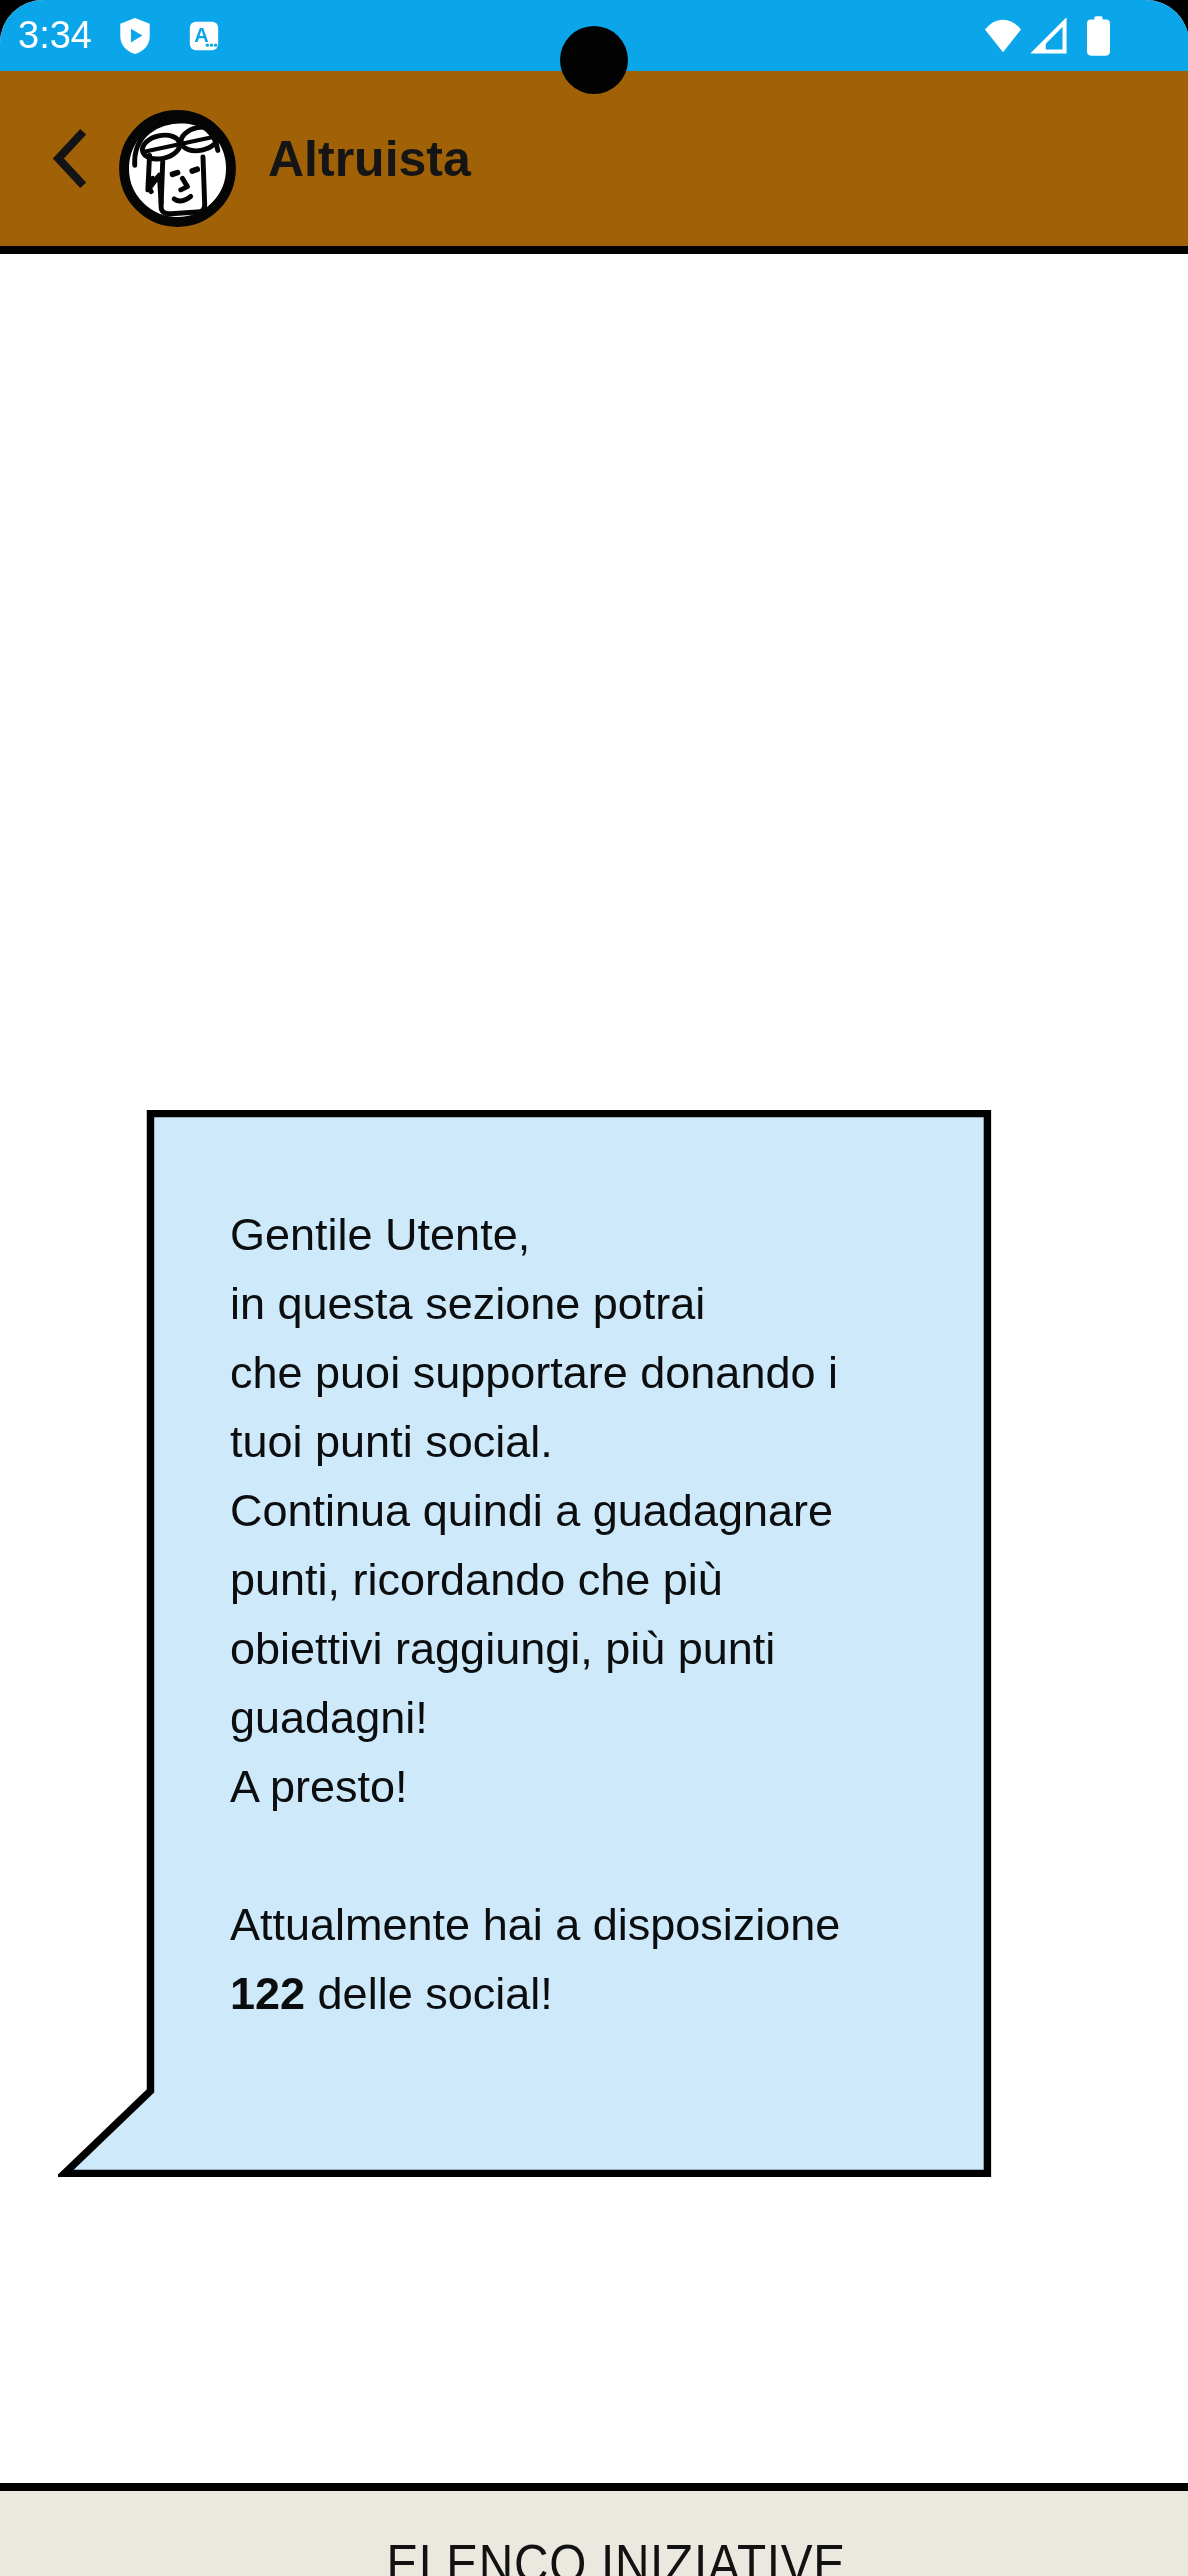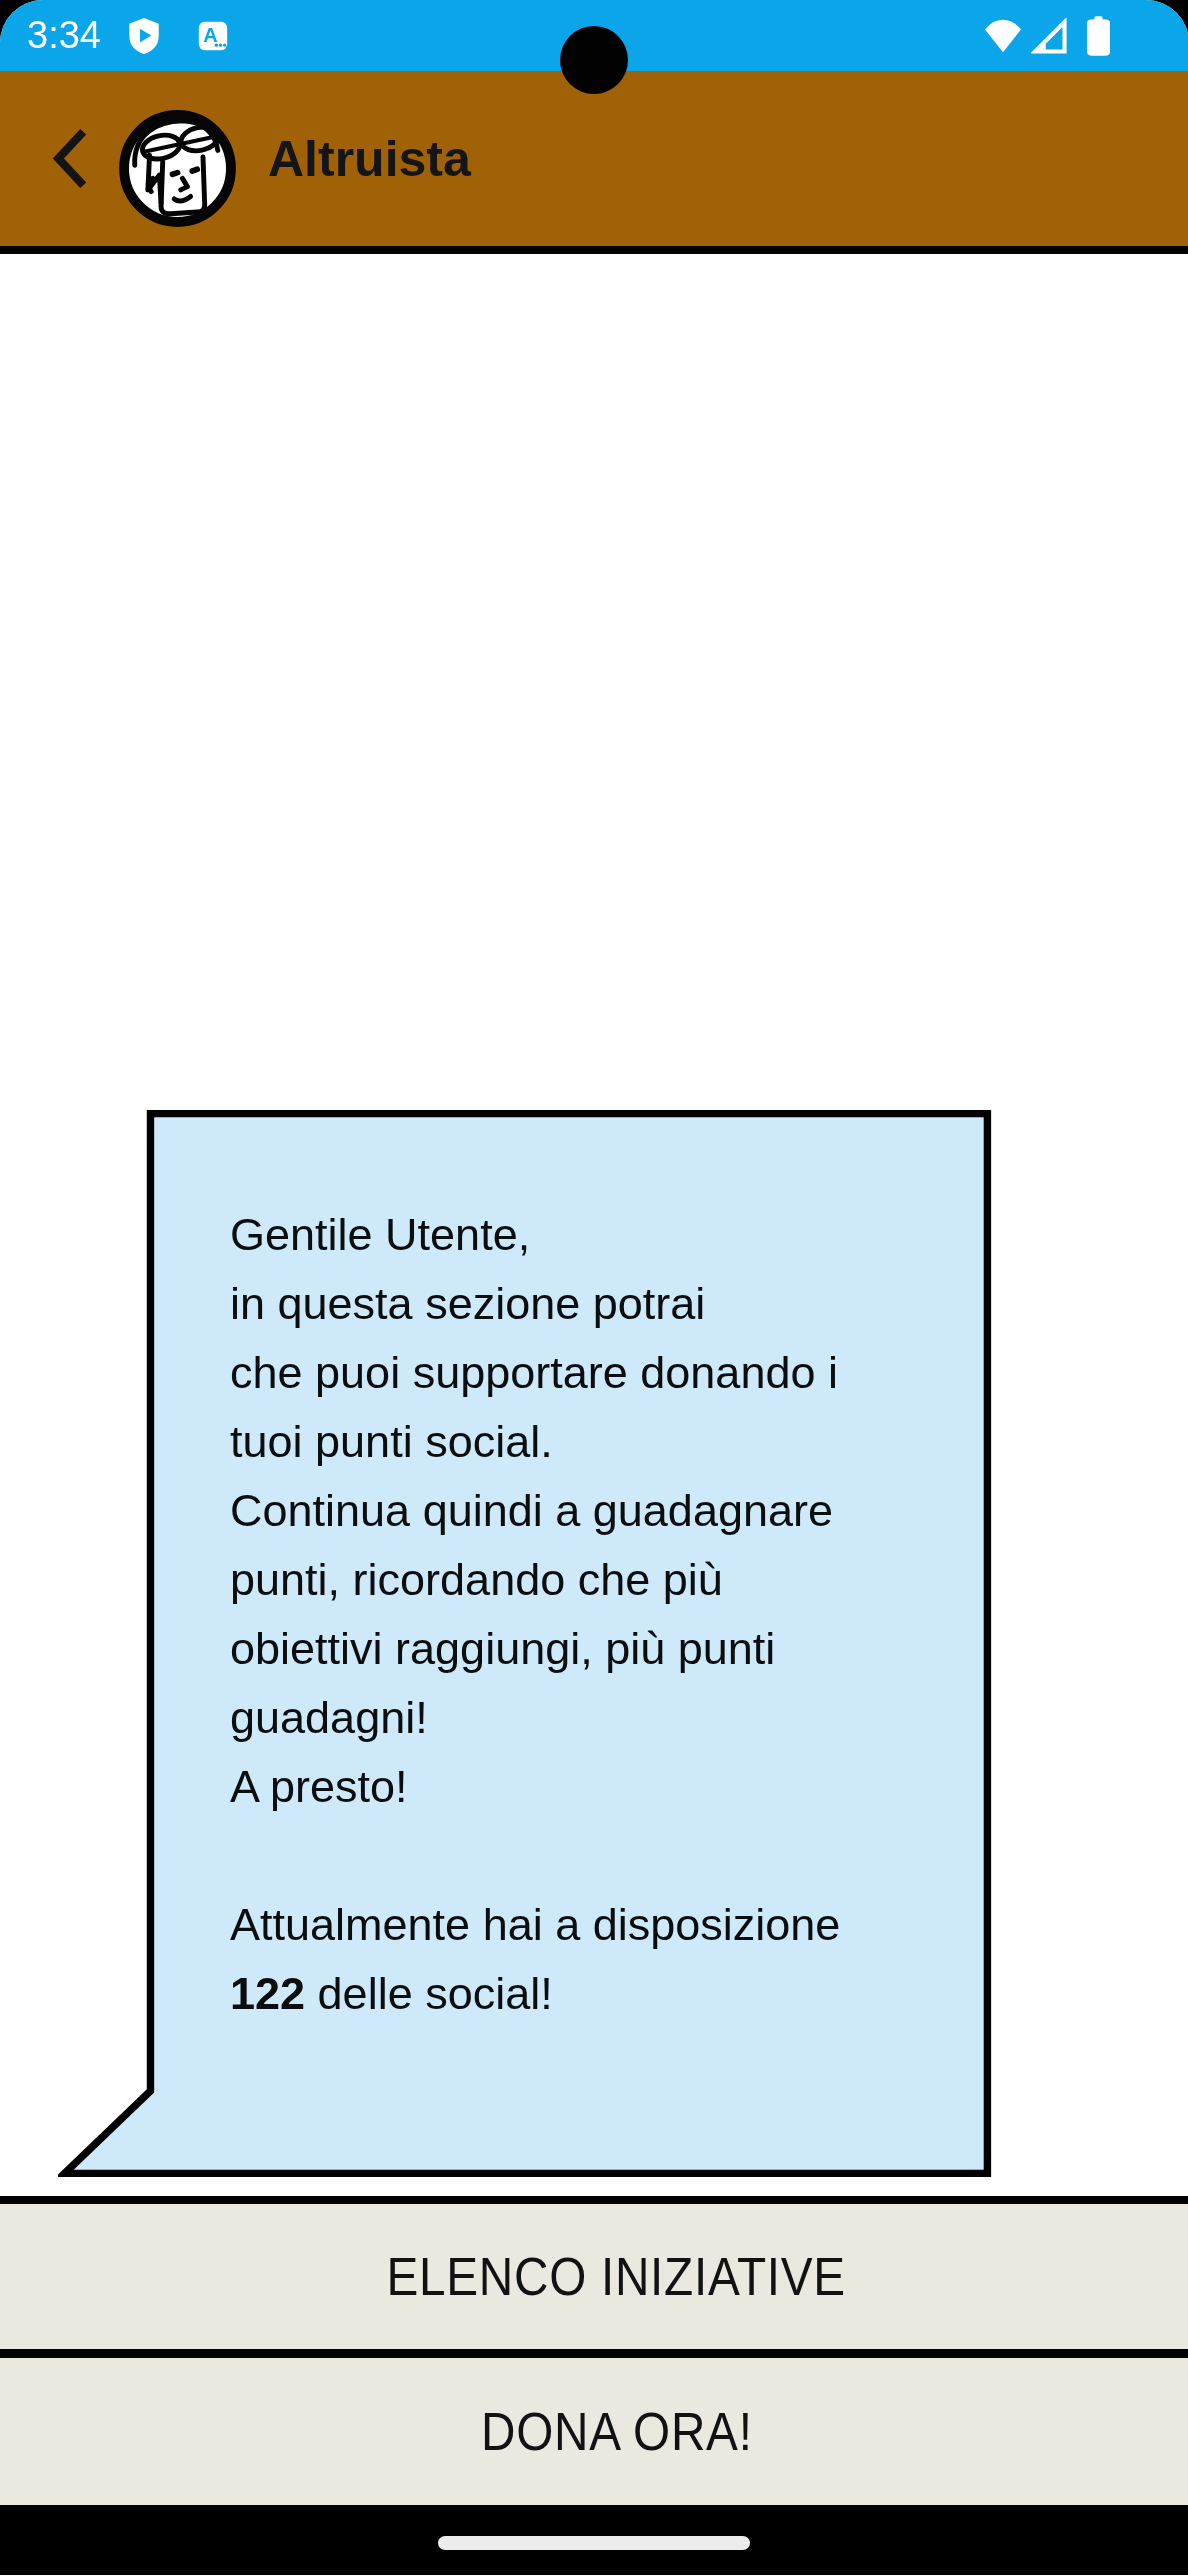--- a/index.html
+++ b/index.html
@@ -2,41 +2,41 @@
 <html style="font-size:13.2px"><head>
 <meta charset="utf-8">
 <style>
   html,body{margin:0;padding:0;background:#000;}
   .device{position:relative;width:1189px;height:2576px;background:#000;overflow:hidden;
           font-family:"Liberation Sans", sans-serif;}
   .screen{position:absolute;inset:0;border-radius:43px 43px 0 0;overflow:hidden;background:#fff;}
 
   
   .status-bar{position:relative;height:71px;background:#0BA6E9;display:flex;align-items:center;color:#fff;}
-  .sb-left{display:flex;align-items:center;padding-left:27px;}
+  .sb-left{display:flex;align-items:center;padding-left:18px;}
   .sb-time{font-size:38px;line-height:71px;letter-spacing:0;}
   .sb-icon{display:block;}
   .sb-shield{margin-left:25px;}
   .sb-aicon{margin-left:36px;}
   .sb-right{margin-left:auto;display:flex;align-items:center;padding-right:79px;}
   .sb-right > *{margin-left:10px;}
   .sb-signal{margin-left:8.3px;}
   .sb-batt{margin-left:20px;}
   .camera-cutout{position:absolute;left:560px;top:25.6px;width:68px;height:68px;border-radius:50%;
                  background:#020202;z-index:40;}
 
   
   .app-header{position:relative;height:175px;background:#a16207;border-bottom:8.3px solid #000;
               display:flex;align-items:center;padding-left:51px;box-sizing:content-box;}
   .back-btn{display:flex;align-items:center;}
   .avatar{margin-left:28px;position:relative;top:11.6px;}
   .app-title{margin-left:28px;font-size:50px;font-weight:700;color:#151515;letter-spacing:0;}
 
   
-  .content{position:relative;height:1942px;background:#fff;overflow:hidden;text-decoration:underline;}
+  .content{position:relative;height:2229px;background:#fff;overflow:hidden;text-decoration:underline;}
   .bubble-shape{position:absolute;left:58px;top:853px;width:941px;height:1073px;}
   .bubble-text{position:absolute;left:230px;top:946px;width:727px;
                font-size:45px;line-height:69px;color:#0c0d0f;}
   .bubble-text div{white-space:nowrap;}
   .points-line{white-space:nowrap;}
   .points-line b{font-weight:700;}
 
   
   .action-btn{display:flex;align-items:center;justify-content:center;background:#EBE8E0;
               color:#121212;cursor:pointer;padding-left:44px;}

